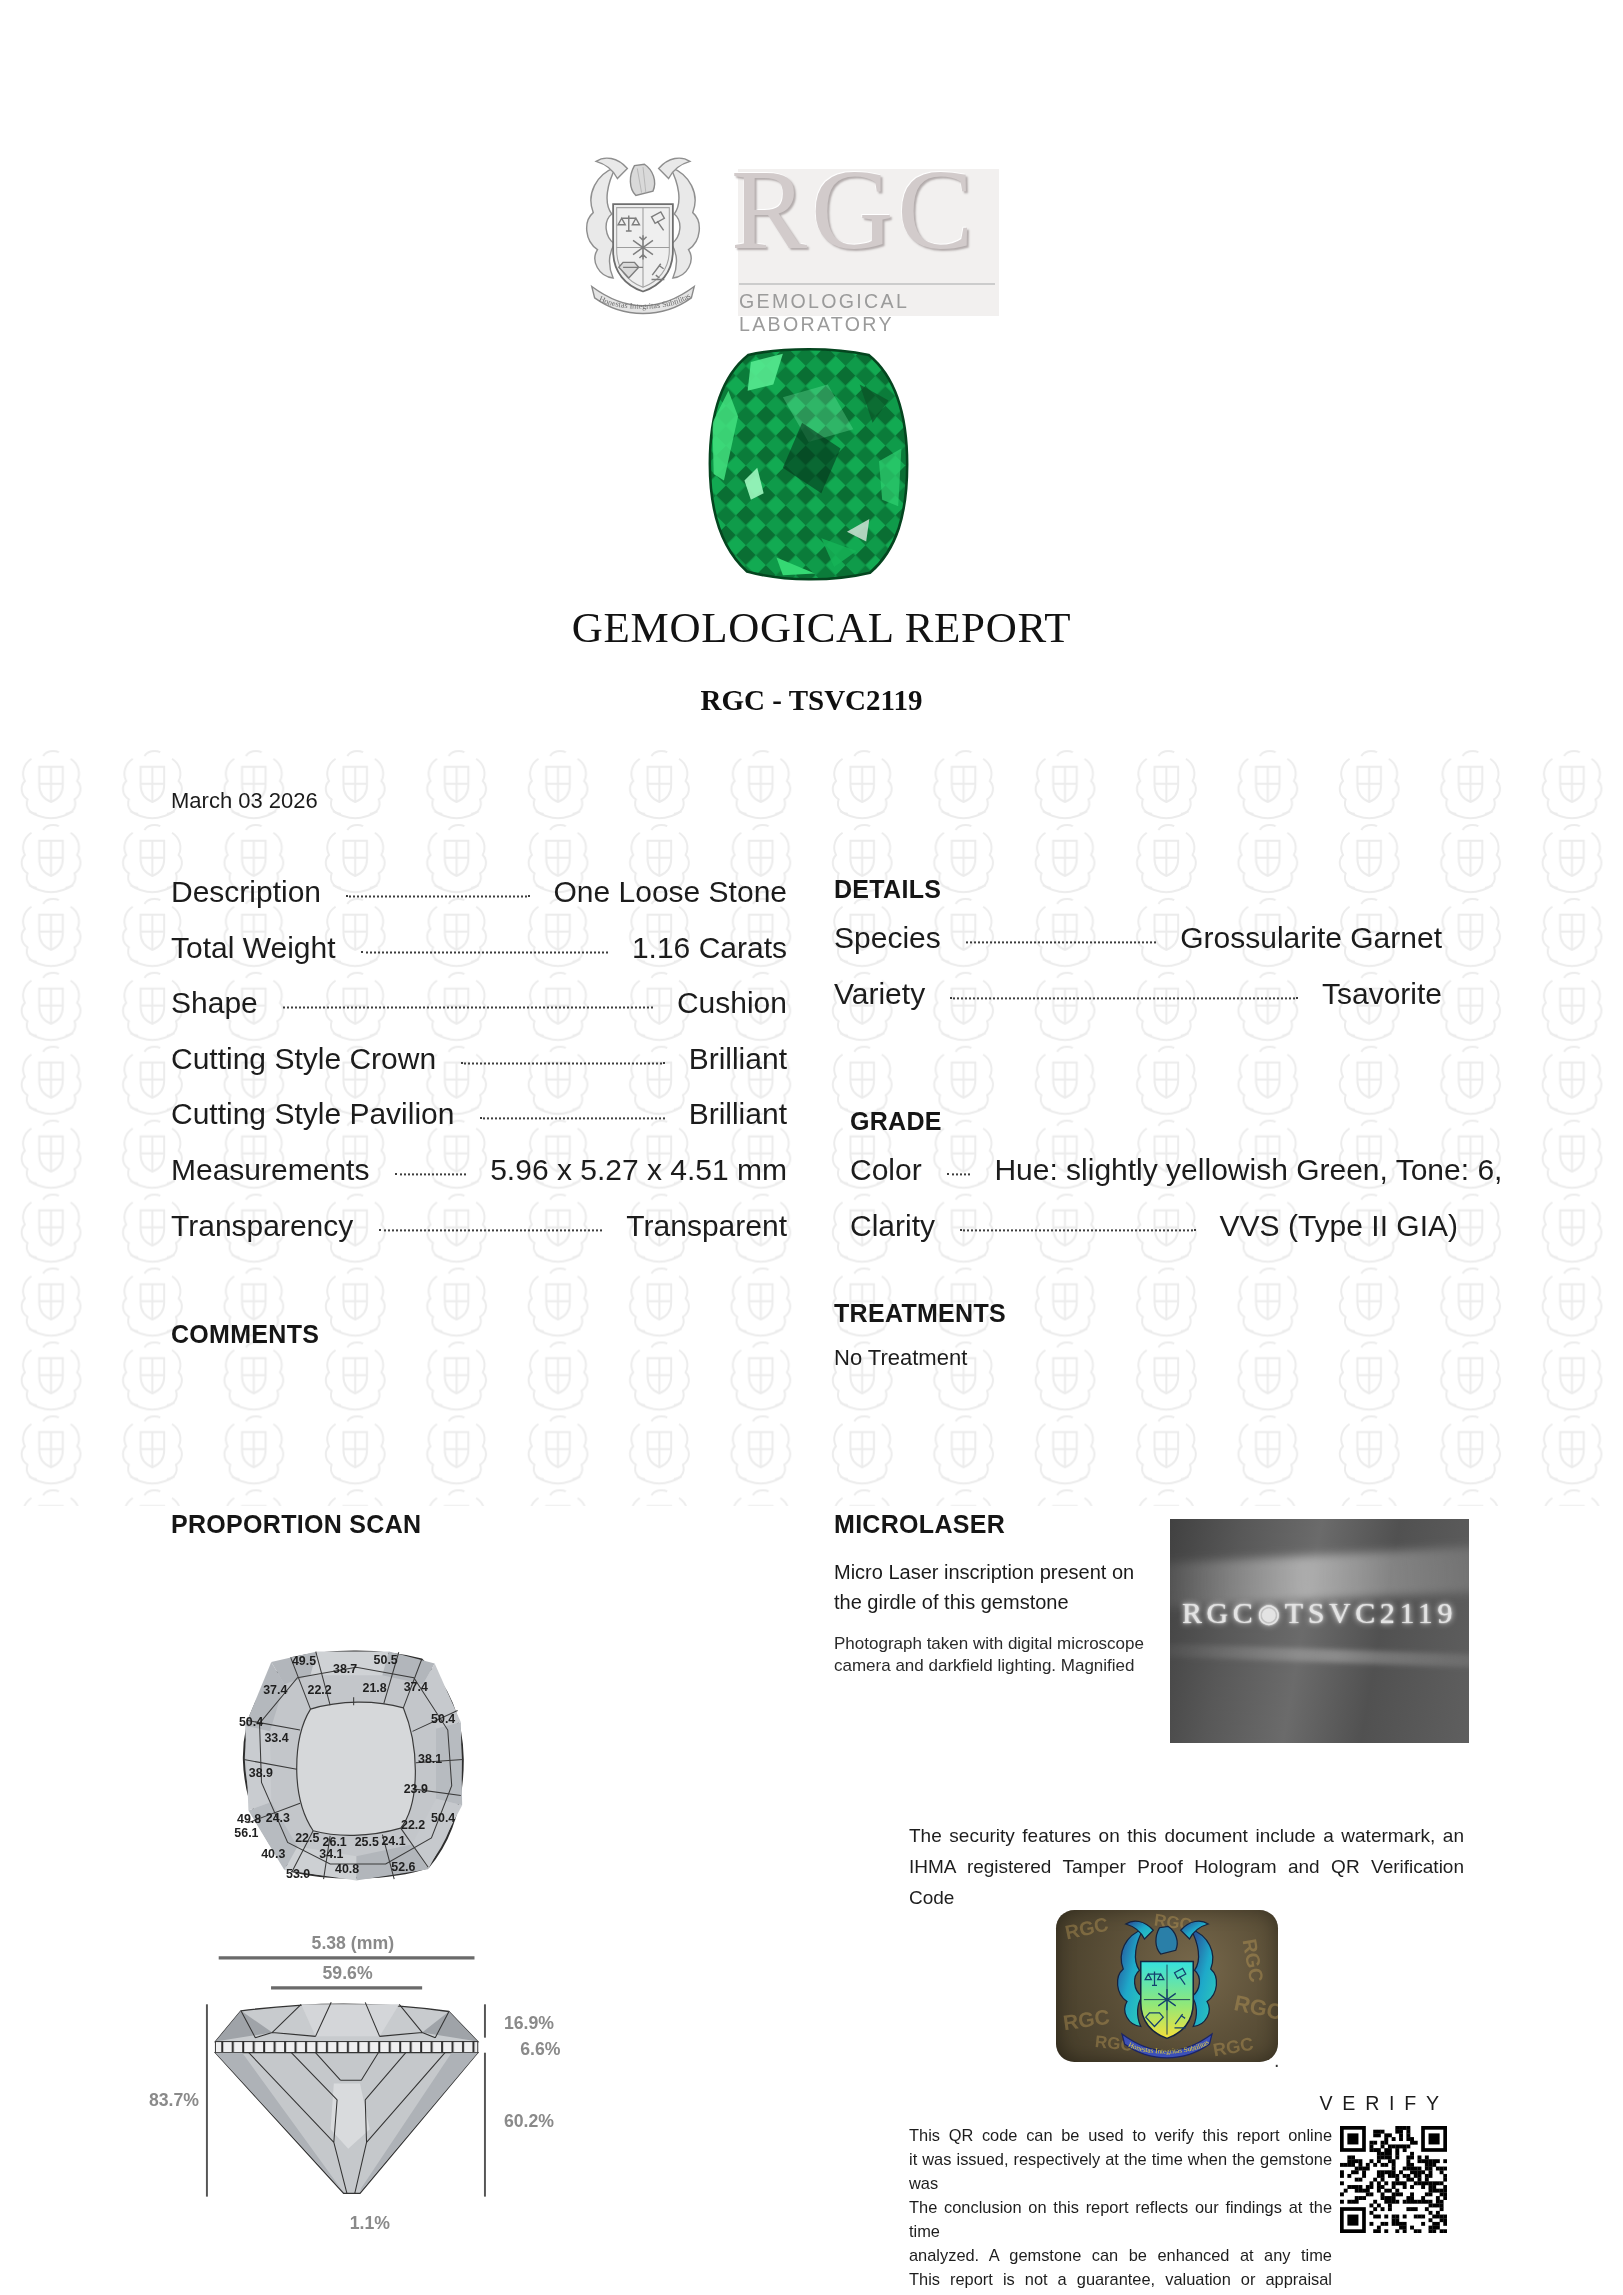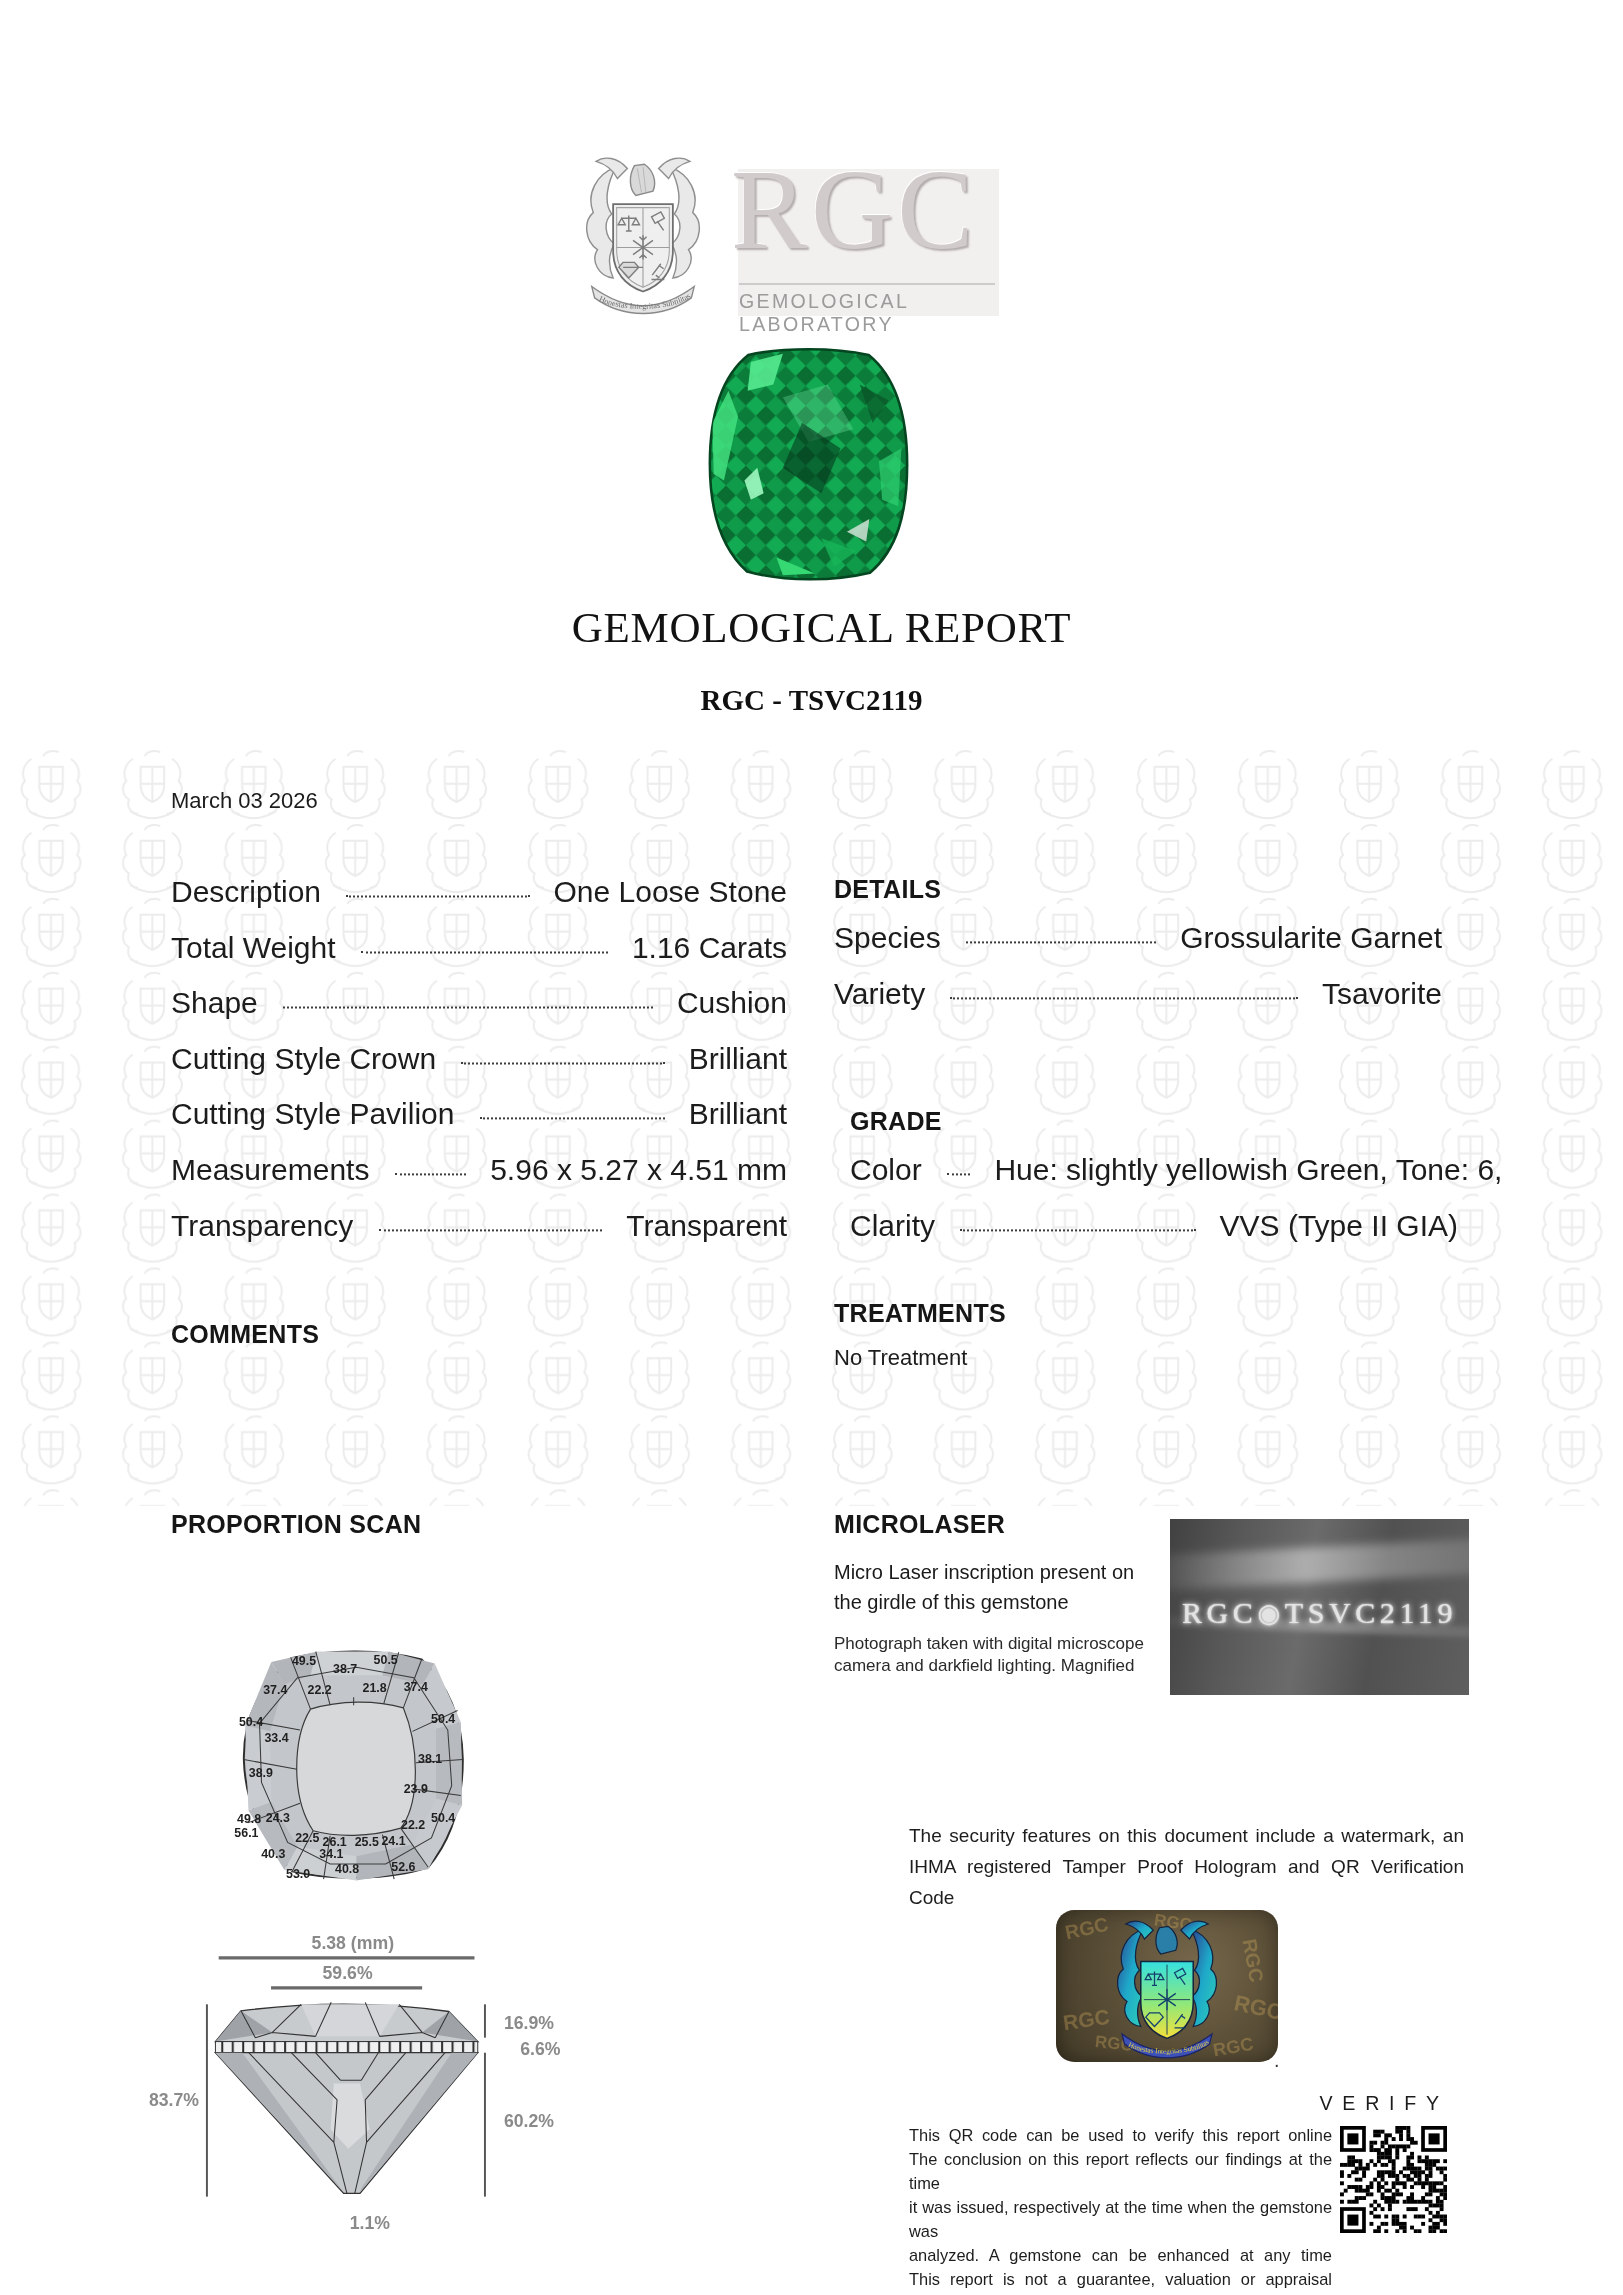--- a/index.html
+++ b/index.html
@@ -56,21 +56,21 @@
   .micro-head { left:834px; top:1510px; }
   .fl { font-size:19px; font-weight:bold; fill:#1f1f1f; text-anchor:middle;
         font-family:"Liberation Sans",sans-serif; }
   .dimtxt { font-size:27px; font-weight:bold; fill:#8a8a8a;
             font-family:"Liberation Sans",sans-serif; }
 
   
   .micro-desc { left:834px; top:1557px; width:318px; font-size:20px; line-height:30px; color:#1a1a1a; }
   .micro-cap  { left:834px; top:1633px; width:327px; font-size:17px; line-height:22px; color:#2a2a2a; }
   .micro-photo {
-    left:1170px; top:1519px; width:299px; height:176px; overflow:hidden;
+    left:1170px; top:1519px; width:299px; height:224px; overflow:hidden;
     background:linear-gradient(100deg,#414141 0%,#585858 22%,#6b6b6b 45%,#515151 68%,#5f5f5f 100%);
   }
   .micro-photo .streak {
     position:absolute; left:-5%; top:16%; width:110%; height:20%;
     background:linear-gradient(90deg, rgba(255,255,255,0.04), rgba(255,255,255,0.45) 45%, rgba(255,255,255,0.12));
     filter:blur(4.6px); transform:rotate(-3deg);
   }
   .micro-photo .streak2 {
     position:absolute; left:-5%; top:58%; width:110%; height:6%;
     background:linear-gradient(90deg, rgba(255,255,255,0.02), rgba(255,255,255,0.28) 55%, rgba(255,255,255,0.08));
@@ -731,18 +731,18 @@
       <rect x="130.06896551724137" y="5.655172413793103" width="28.275862068965516" height="28.275862068965516" fill="#fff"></rect>
       <rect x="135.72413793103448" y="11.310344827586206" width="16.96551724137931" height="16.96551724137931" fill="#000"></rect>
       <rect x="0" y="124.41379310344827" width="39.58620689655172" height="39.58620689655172" fill="#000"></rect>
       <rect x="5.655172413793103" y="130.06896551724137" width="28.275862068965516" height="28.275862068965516" fill="#fff"></rect>
       <rect x="11.310344827586206" y="135.72413793103448" width="16.96551724137931" height="16.96551724137931" fill="#000"></rect>
     </g>
 </svg>
 
 <div class="abs qr-note">
   <div class="qrline">This QR code can be used to verify this report online</div>
+  <div class="qrline">it was issued, respectively at the time when the gemstone was</div>
   <div class="qrline">The conclusion on this report reflects our findings at the time</div>
-  <div class="qrline">it was issued, respectively at the time when the gemstone was</div>
   <div class="qrline">analyzed. A gemstone can be enhanced at any time</div>
   <div class="qrline">This report is not a guarantee, valuation or appraisal</div>
 </div>
 
 
 </body></html>

